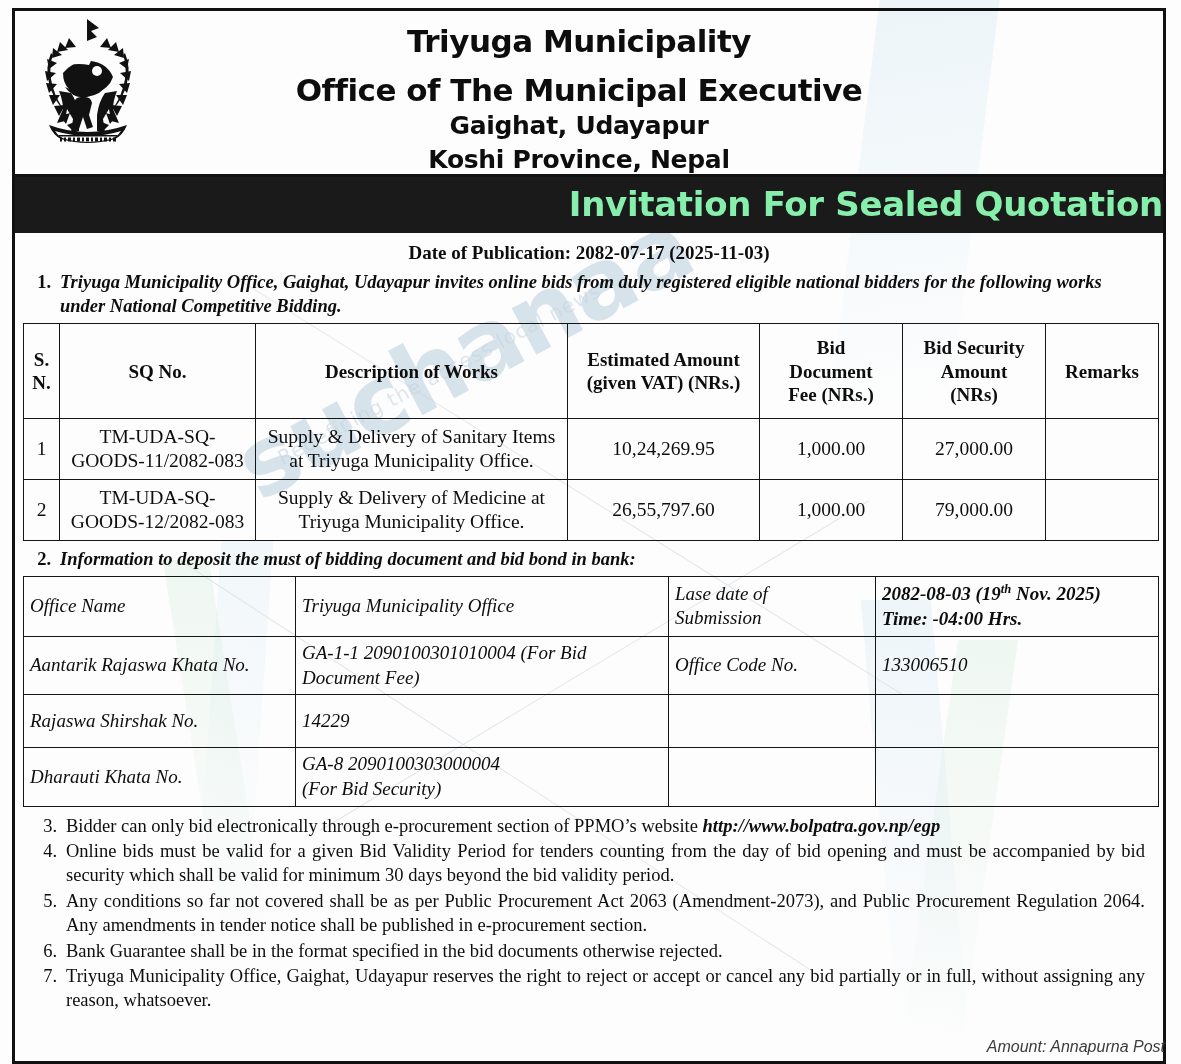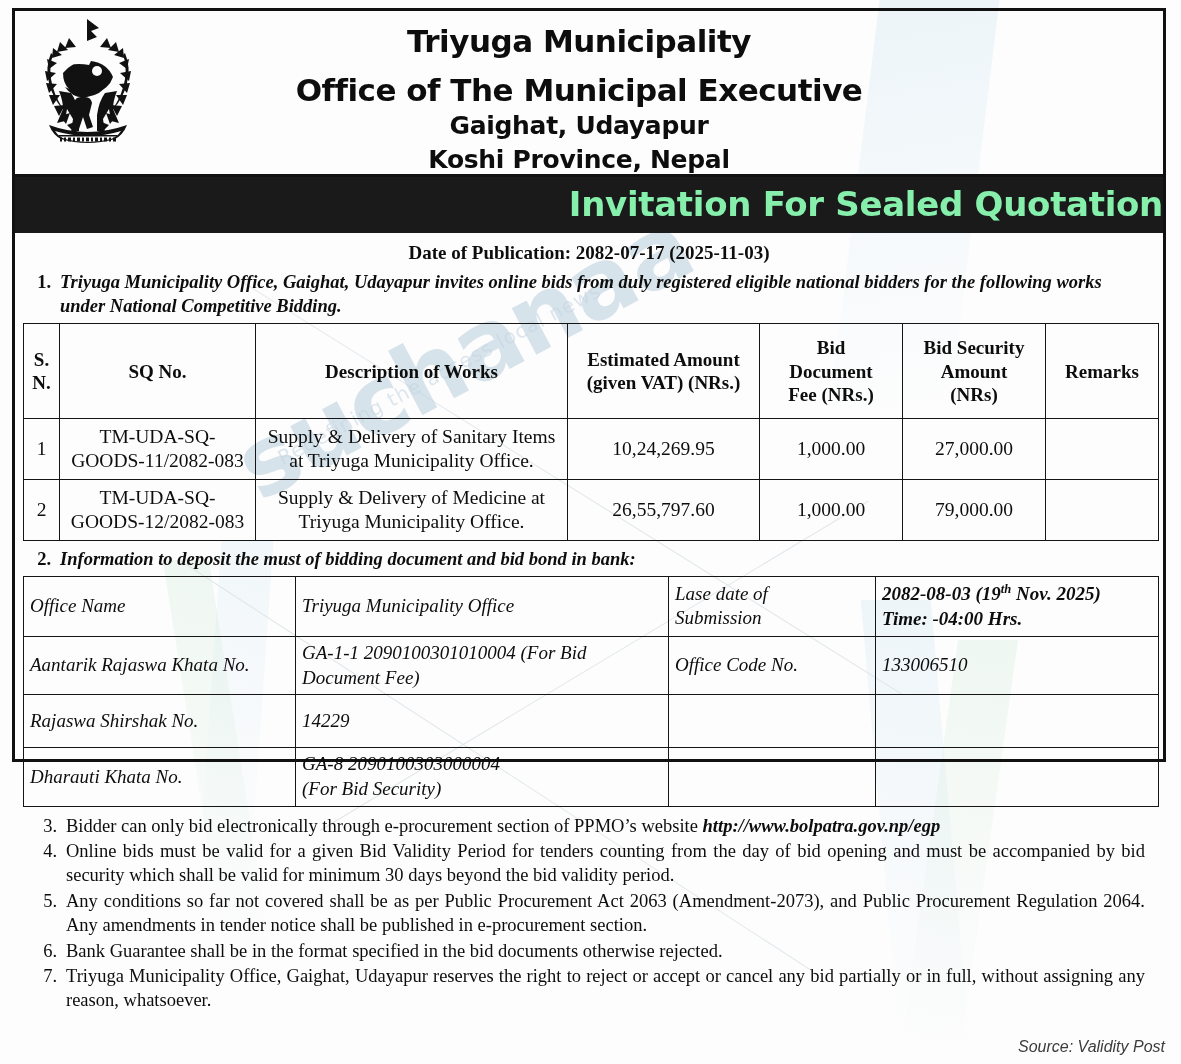--- a/index.html
+++ b/index.html
@@ -86,21 +86,21 @@
     height: 1px;
     transform-origin: left center;
   }
 
   
   #frame {
     position: absolute;
     left: 12px;
     top: 8px;
     width: 1154px;
-    height: 754px;
+    height: 1056px;
     border: 3px solid #111111;
     box-sizing: border-box;
     z-index: 2;
     background: transparent;
   }
 
   
   .header {
     position: relative;
     height: 166px;
@@ -499,15 +499,15 @@
         <div class="numbered">
           <span class="num">7.</span>
           <span class="txt">Triyuga Municipality Office, Gaighat, Udayapur reserves the right to reject or accept or cancel any bid partially or in full, without assigning any reason, whatsoever.</span>
         </div>
 
       </div>
 
     </div>
   </div>
 
-  <div class="source">Source: Validity Post</div>
+  <div class="source">Amount: Annapurna Post</div>
 
 </div>
 
 </body></html>

